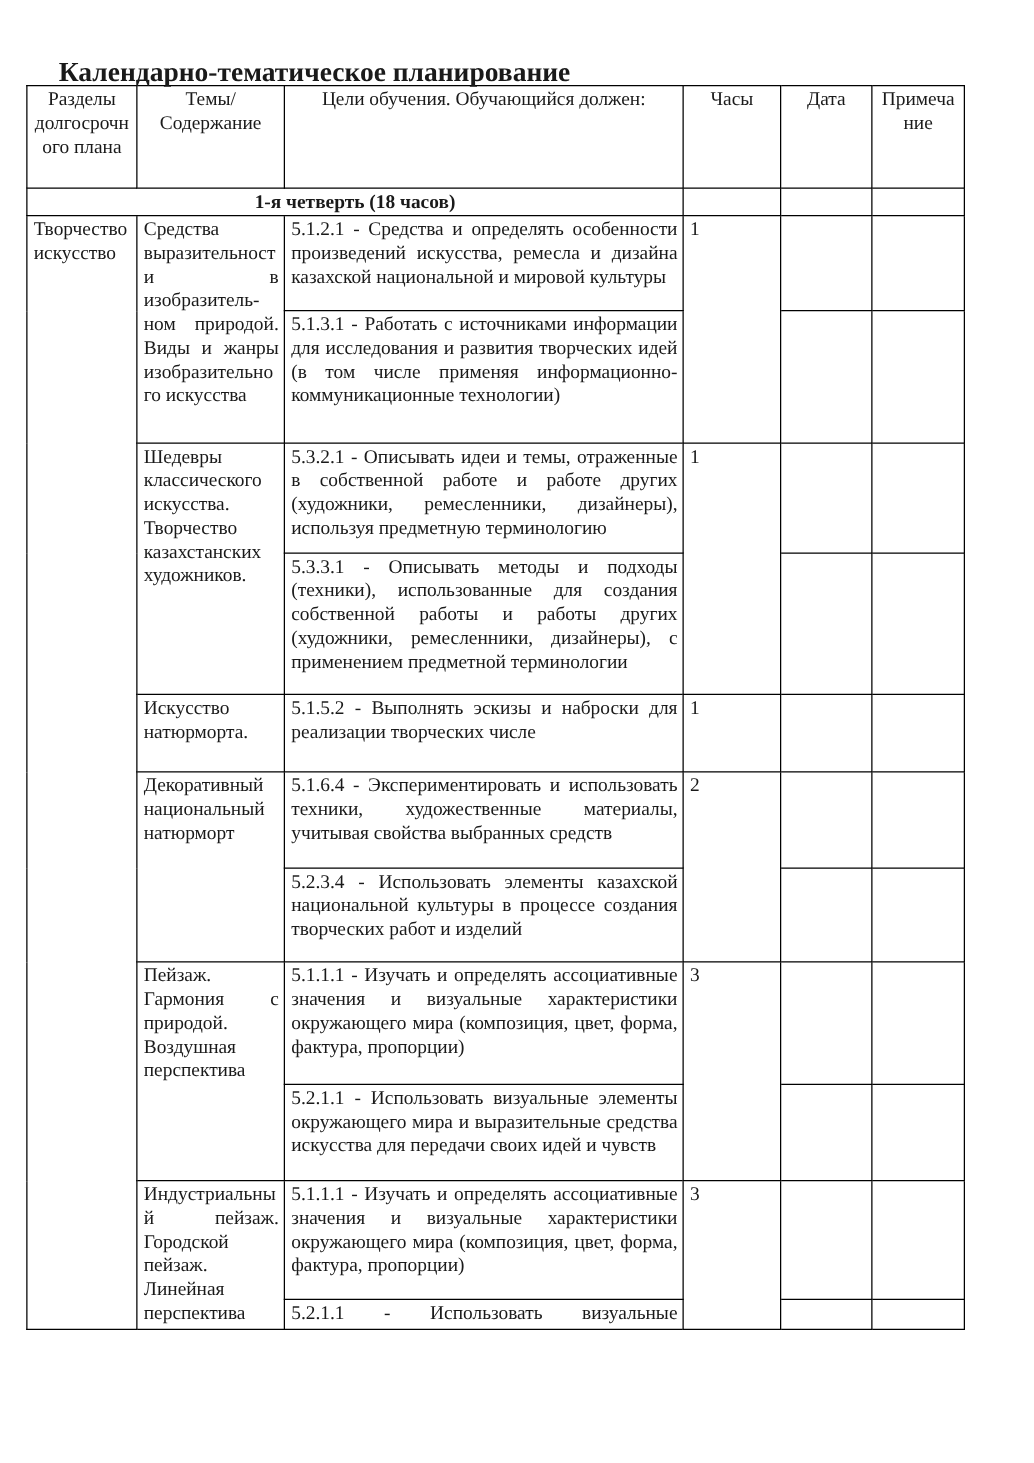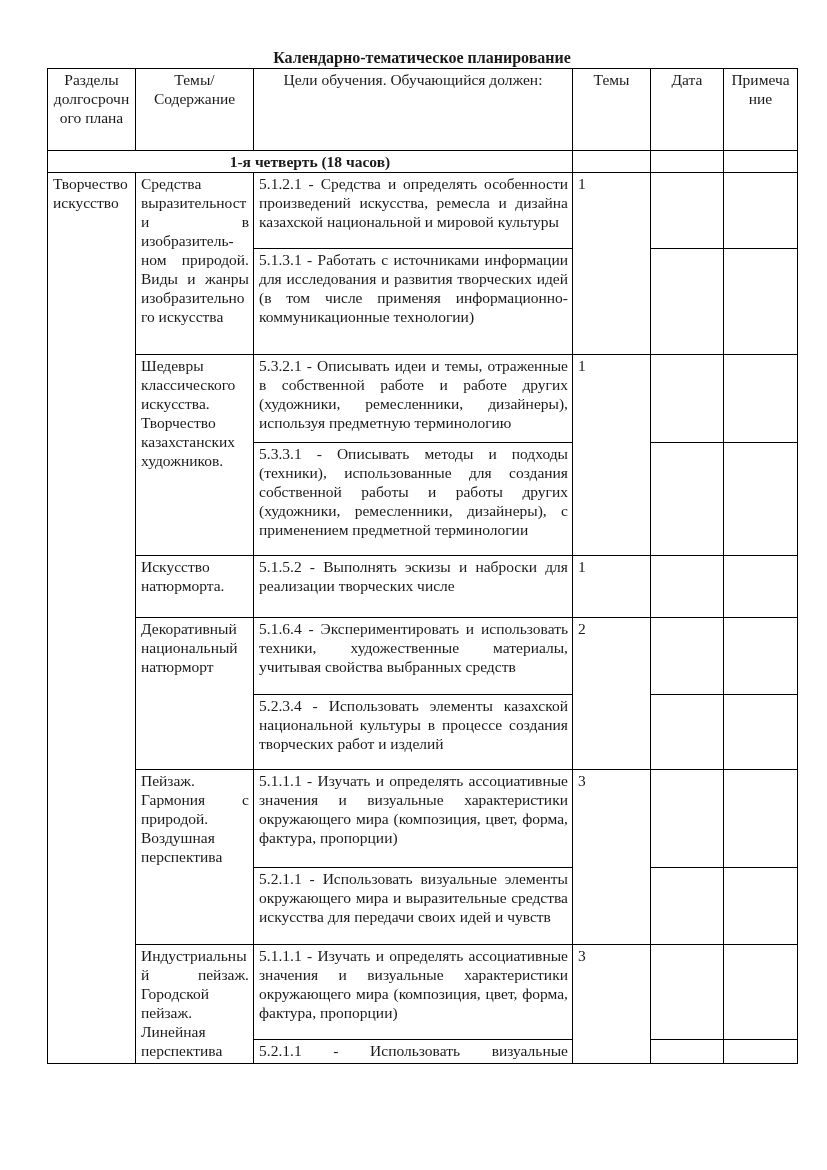--- a/index.html
+++ b/index.html
@@ -5,28 +5,28 @@
   * { margin:0; padding:0; box-sizing:border-box; }
   html, body { background:#ffffff; }
   body {
     width:827px; height:1170px; overflow:hidden;
     font-family:"Liberation Serif","DejaVu Serif",serif;
     color:#1a1a1a;
   }
   .page { width:827px; height:1170px; padding-top:48px; }
   .doc-title {
     width:750px; margin-left:47px;
-    text-align:center; font-size:16px; font-weight:bold; line-height:20px;
+    text-align:left; font-size:22px; font-weight:bold; line-height:20px;
   }
   .subtitle {
     margin:27px 0 1px 97px;
     font-size:15.5px; line-height:19px;
   }
   table.plan {
-    width:750px; margin-left:47px;
+    width:750px; margin-left:21px;
     border-collapse:collapse; table-layout:fixed;
   }
   th, td {
     border:1px solid #000;
     vertical-align:top;
     font-size:15.5px; line-height:19px; font-weight:normal;
     padding:1px 4px;
     overflow:hidden;
   }
   th { text-align:center; overflow-wrap:break-word; }
@@ -55,21 +55,21 @@
         <col style="width:319px">
       <col style="width:78px">
         <col style="width:73px">
         <col style="width:74px">
     </colgroup>
     <thead>
       <tr style="height:82px">
         <th>Разделы долгосрочного плана</th>
         <th class="th-topics">Темы/ Содержание</th>
         <th>Цели обучения. Обучающийся должен:</th>
-        <th>Темы</th>
+        <th>Часы</th>
         <th>Дата</th>
         <th>Примечание</th>
       </tr>
     </thead>
     <tbody>
       <tr style="height:20px">
         <td class="quarter-cell" colspan="3">1-я четверть (18 часов)</td>
         <td></td>
         <td></td>
         <td></td>

